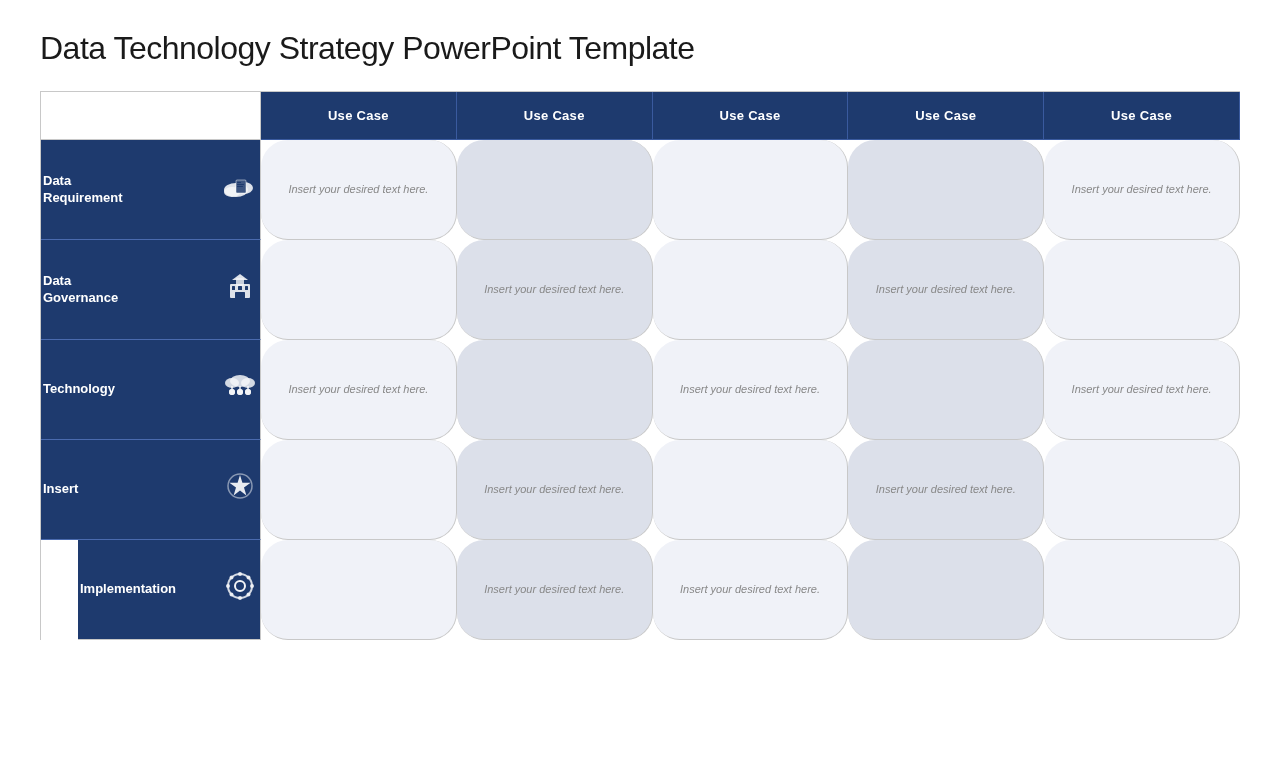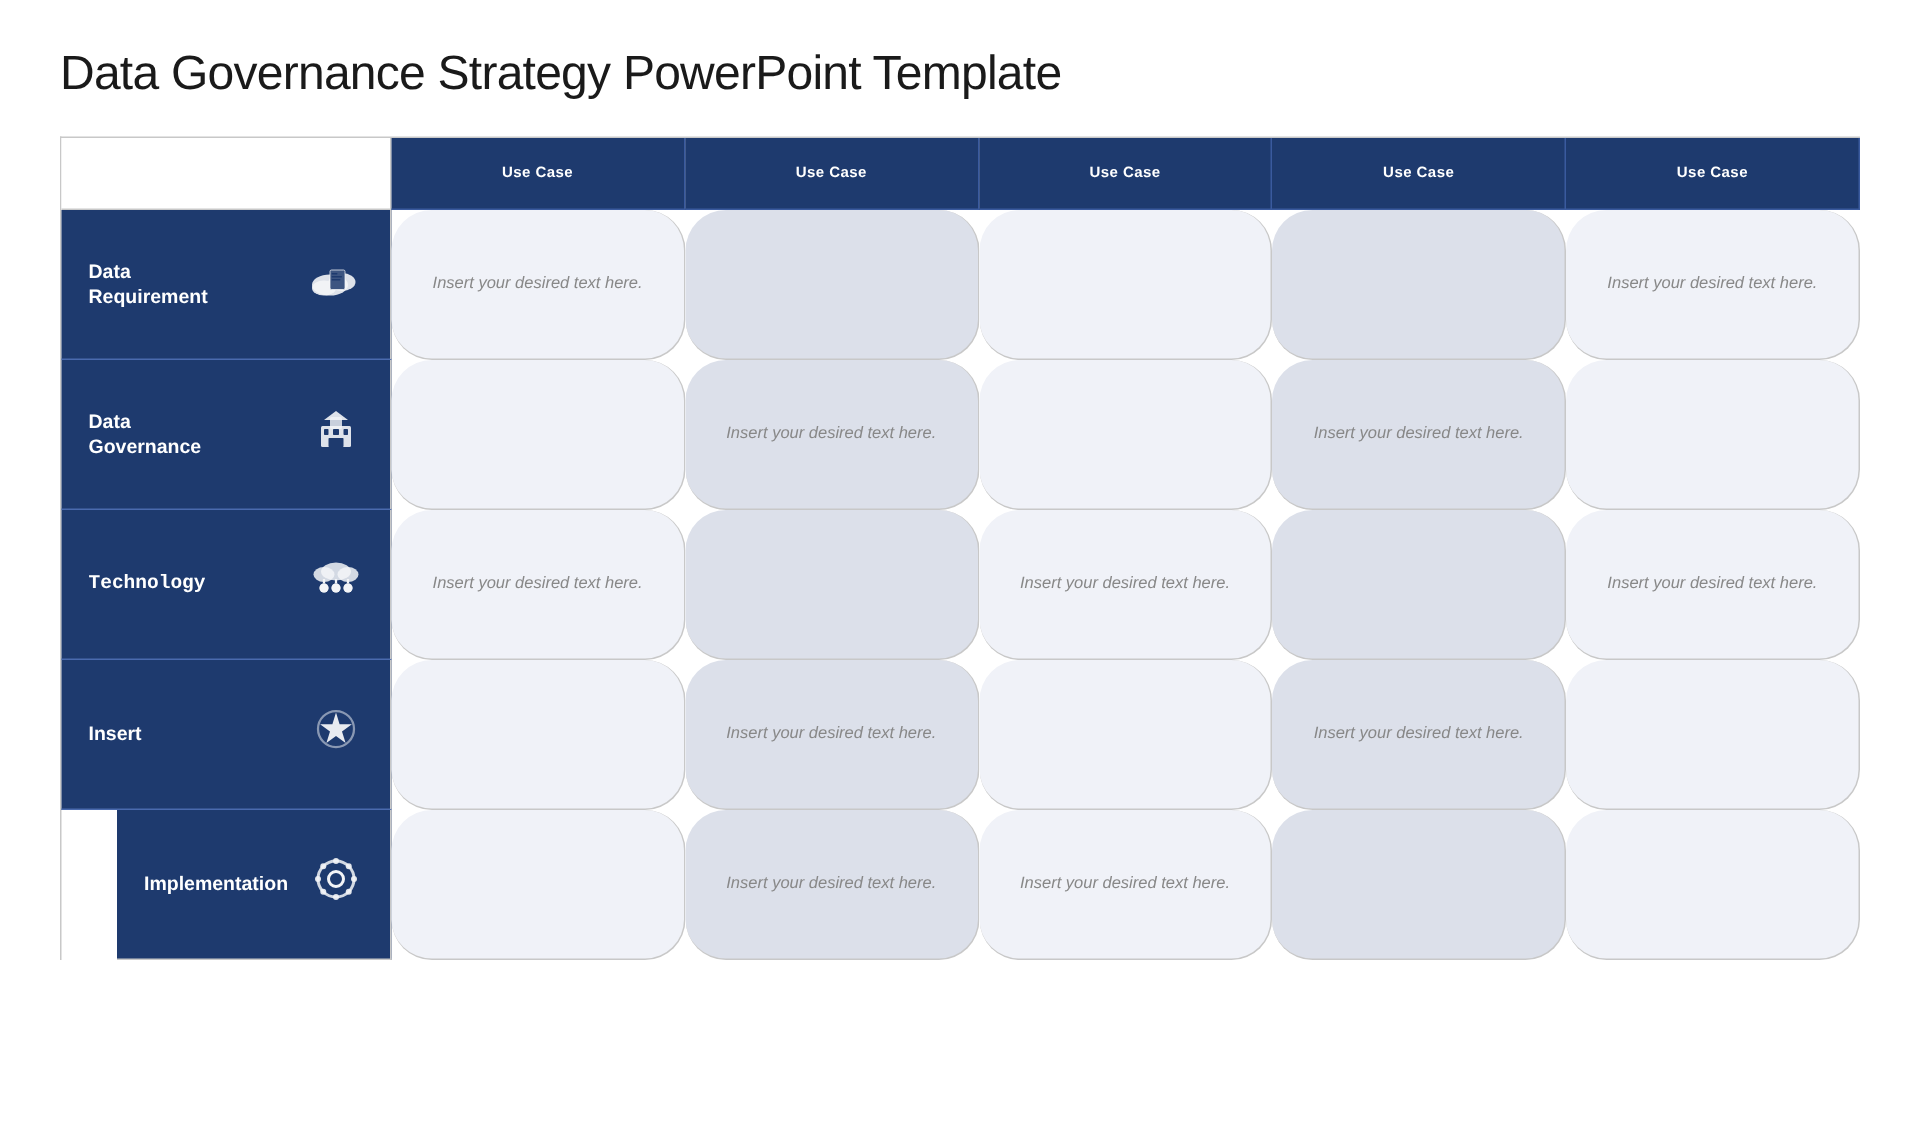--- a/index.html
+++ b/index.html
@@ -34,39 +34,39 @@
     .corner-cell {
       background: #ffffff;
       border-right: 1px solid #c8c8c8;
       border-bottom: 1px solid #c8c8c8;
     }
 
     
     .col-header {
       background: #1e3a6e;
       color: #ffffff;
-      font-size: 10px;
+      font-size: 13px;
       font-weight: 600;
       display: flex;
       align-items: center;
       justify-content: center;
       text-align: center;
       border-right: 1px solid #3a5a9e;
       border-bottom: 1px solid #3a5a9e;
       letter-spacing: 0.3px;
     }
 
     
     .row-header {
       background: #1e3a6e;
       color: #ffffff;
       display: flex;
       align-items: center;
       justify-content: space-between;
-      padding: 10px 18px;
+      padding: 10px 2px;
       border-right: 1px solid #c8c8c8;
       border-bottom: 1px solid #4a6aae;
     }
 
     .row-header-text {
       font-size: 13px;
       font-weight: 700;
       line-height: 1.3;
     }
 
@@ -98,21 +98,21 @@
     .cell-text {
       font-size: 11px;
       color: #888;
       line-height: 1.5;
       font-style: italic;
     }
   </style>
 </head>
 <body>
 
-<h1 class="page-title">Data Governance Strategy PowerPoint Template</h1>
+<h1 class="page-title">Data Technology Strategy PowerPoint Template</h1>
 
 <div class="grid-container">
 
   <div class="corner-cell"></div>
 
 <div class="col-header">Use Case</div>
     <div class="col-header">Use Case</div>
     <div class="col-header">Use Case</div>
     <div class="col-header">Use Case</div>
     <div class="col-header">Use Case</div>
@@ -156,21 +156,21 @@
     <div class="data-cell odd-col"></div>
     <div class="data-cell even-col">
       <span class="cell-text">Insert your desired text here.</span>
     </div>
     <div class="data-cell odd-col"></div>
     <div class="data-cell even-col">
       <span class="cell-text">Insert your desired text here.</span>
     </div>
     <div class="data-cell odd-col"></div>
     <div class="row-header" style="border-bottom: 1px solid rgb(74, 106, 174);">
-      <span class="row-header-text" style="white-space: pre-line; font-family: Liberation Mono, monospace;">Technology</span>
+      <span class="row-header-text" style="white-space: pre-line;">Technology</span>
       <span class="row-header-icon"><svg width="36" height="32" viewBox="0 0 36 32" fill="white" xmlns="http://www.w3.org/2000/svg">
     <ellipse cx="18" cy="11" rx="10" ry="6" fill="white" opacity="0.85"></ellipse>
     <ellipse cx="10" cy="13" rx="7" ry="5" fill="white" opacity="0.85"></ellipse>
     <ellipse cx="26" cy="13" rx="7" ry="5" fill="white" opacity="0.85"></ellipse>
     <circle cx="10" cy="22" r="3" fill="white" opacity="0.9"></circle>
     <circle cx="18" cy="22" r="3" fill="white" opacity="0.9"></circle>
     <circle cx="26" cy="22" r="3" fill="white" opacity="0.9"></circle>
     <line x1="10" y1="16" x2="10" y2="19" stroke="white" stroke-width="1.5"></line>
     <line x1="18" y1="16" x2="18" y2="19" stroke="white" stroke-width="1.5"></line>
     <line x1="26" y1="16" x2="26" y2="19" stroke="white" stroke-width="1.5"></line>

